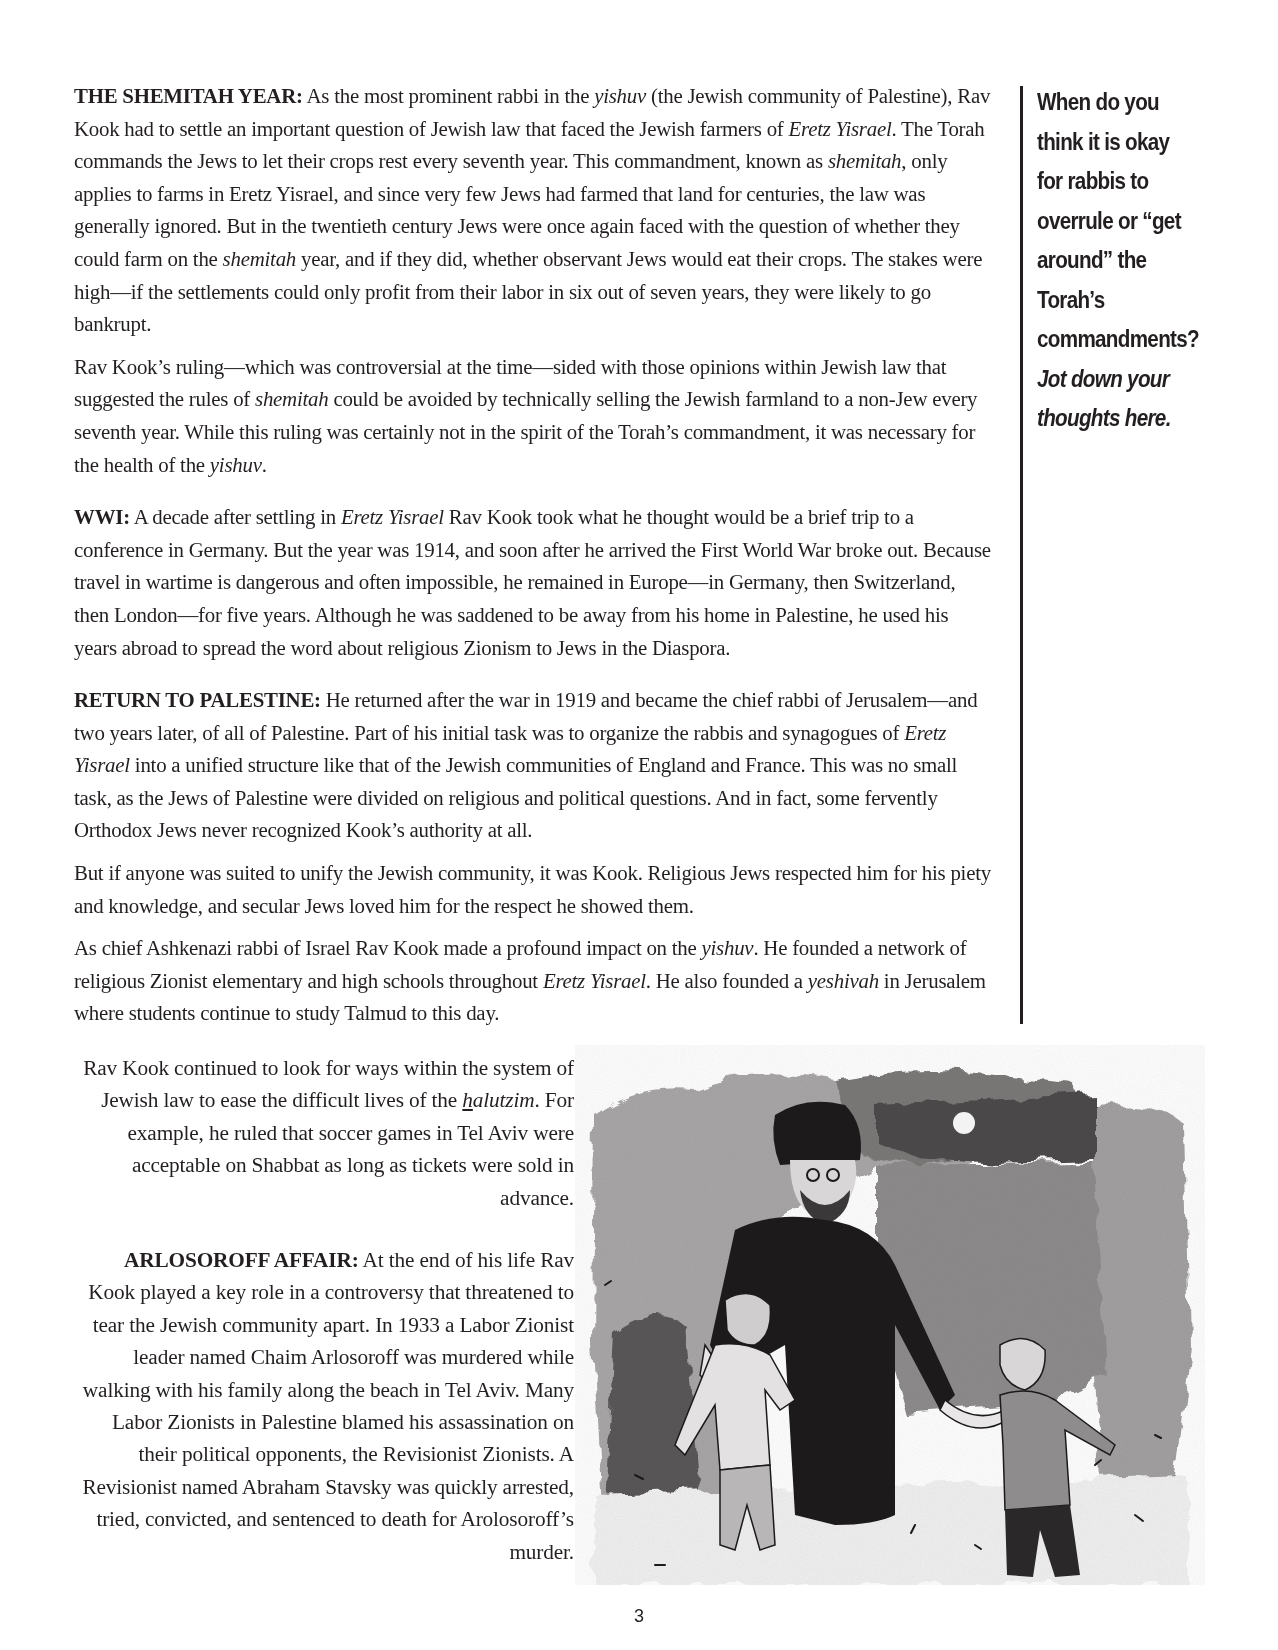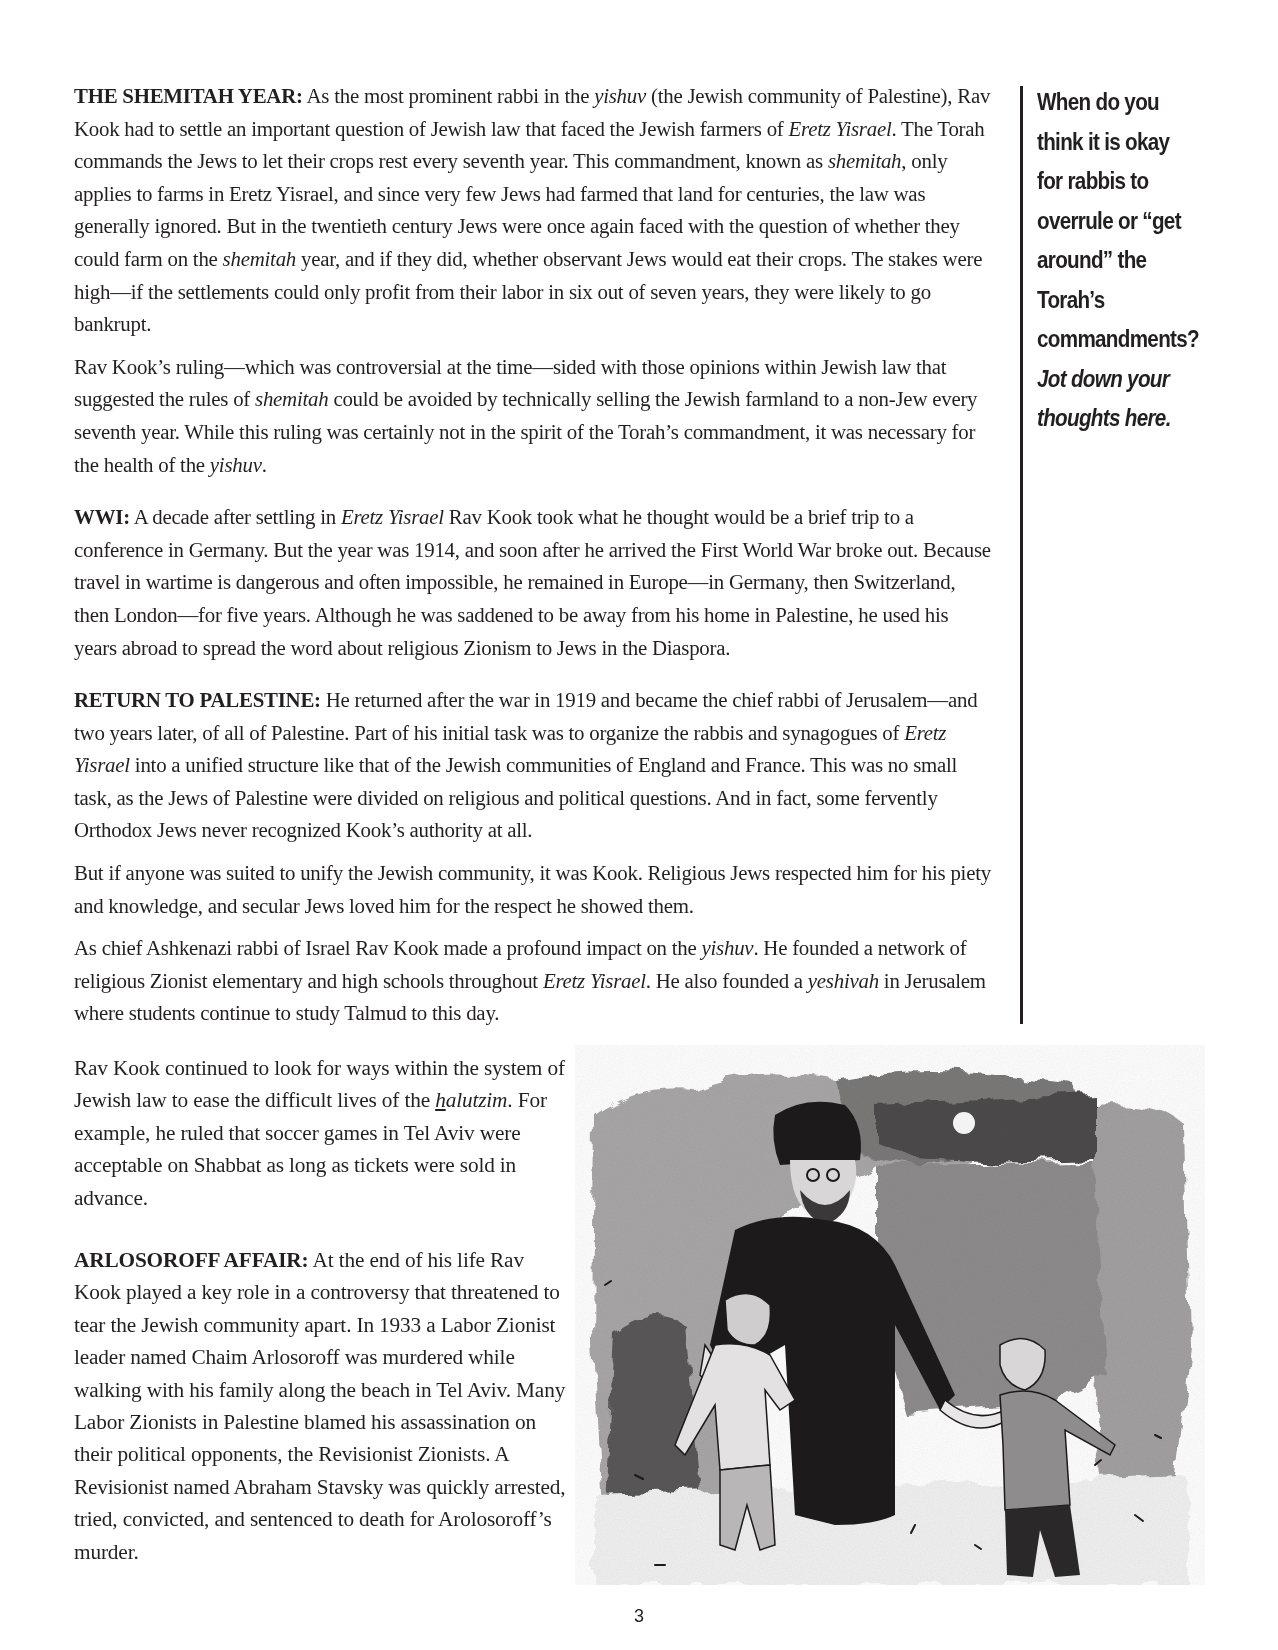--- a/index.html
+++ b/index.html
@@ -16,21 +16,21 @@
   .main-col p.section-gap { margin-top: 20px; }
   .head { font-weight: bold; }
   .it { font-style: italic; }
   .ul { text-decoration: underline; }
 
   .lower-col {
     position: absolute; left: 74px; top: 1040px; width: 500px;
     font-family: "Liberation Serif", "DejaVu Serif", serif;
     font-size: 21.3px; line-height: 32.4px; letter-spacing: -0.15px;
   }
-  .lower-col p { margin: 0 0 12px 0; }
+  .lower-col p { margin: 0 0 12px 0; text-align: right; }
   .lower-col p.section-gap { margin-top: 30px; }
 
   .divider {
     position: absolute; left: 1020px; top: 74px; width: 3px; height: 938px; background: #231f20;
   }
 
   .sidebar {
     position: absolute; left: 1037px; top: 70px; width: 200px;
     font-family: "Liberation Sans", "DejaVu Sans", sans-serif;
     font-weight: bold; font-size: 24px; line-height: 39.5px; letter-spacing: -0.8px;

